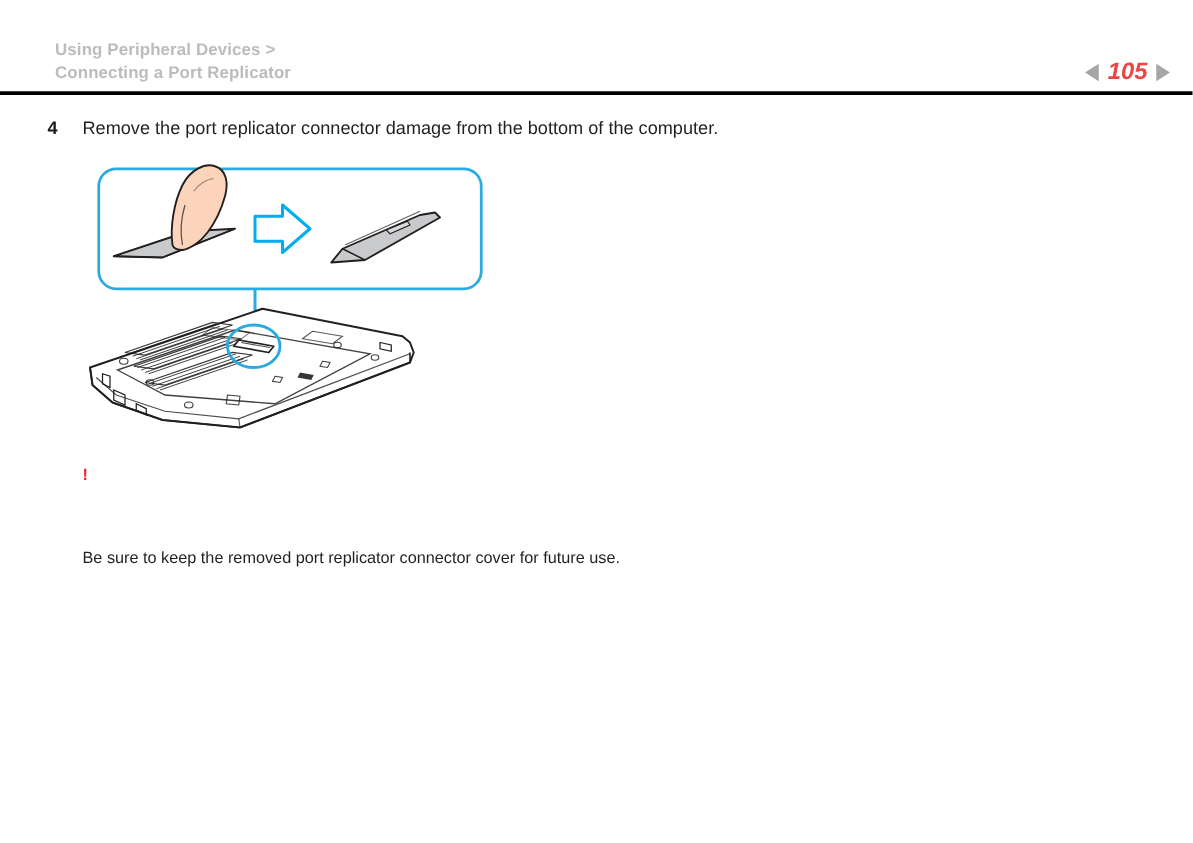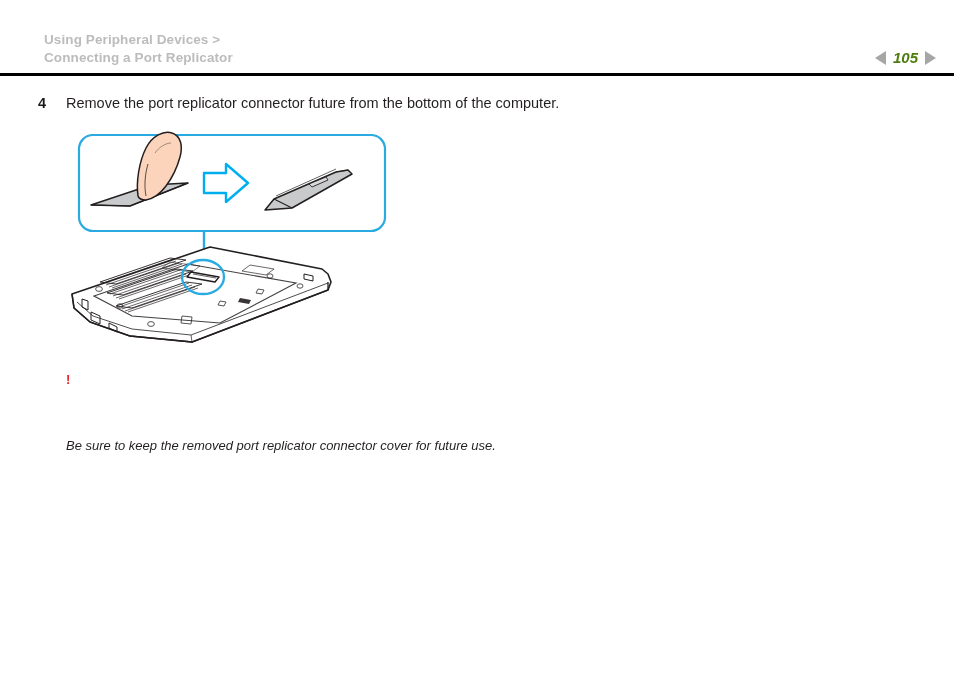--- a/index.html
+++ b/index.html
@@ -54,24 +54,24 @@
     border-top: 7px solid transparent;
     border-bottom: 7px solid transparent;
   }
   .pager-arrow.prev {
     border-right: 11px solid #a6a6a6;
   }
   .pager-arrow.next {
     border-left: 11px solid #a6a6a6;
   }
   .pager-number {
-    font-size: 15px;
+    font-size: 19px;
     font-weight: bold;
     font-style: italic;
-    color: #4d7c0f;
+    color: #ef4444;
     line-height: 16px;
   }
 
   .header-rule {
     position: absolute;
     left: 0;
     top: 57px;
     width: 954px;
     height: 3px;
     background: #000000;
@@ -133,21 +133,20 @@
     margin: 0;
   }
   .note-followup {
     position: absolute;
     left: 66px;
     top: 437px;
     width: 850px;
     font-size: 13px;
     line-height: 18px;
     color: #231f20;
-    font-style: italic;
   }
 </style>
 </head>
 <body>
 
 <div class="page-header">
 
   <div class="breadcrumb">
     <span class="crumb-line">Using Peripheral Devices &gt;</span>
     <span class="crumb-line">Connecting a Port Replicator</span>
@@ -157,21 +156,21 @@
     <span class="pager-arrow prev"></span>
     <span class="pager-number">105</span>
     <span class="pager-arrow next"></span>
   </div>
 
   <div class="header-rule"></div>
 </div>
 
 <div class="step-row">
   <div class="step-number">4</div>
-  <div class="step-text">Remove the port replicator connector future from the bottom of the computer.</div>
+  <div class="step-text">Remove the port replicator connector damage from the bottom of the computer.</div>
 </div>
 
 <div class="figure">
   <svg width="350" height="245" viewBox="0 0 350 245" xmlns="http://www.w3.org/2000/svg">
 
     <rect x="19" y="9" width="306" height="96" rx="14" ry="14" fill="#ffffff" stroke="#29abe2" stroke-width="2.2"></rect>
 
     <line x1="144" y1="105" x2="144" y2="132" stroke="#29abe2" stroke-width="2.4"></line>
 
     <g>

